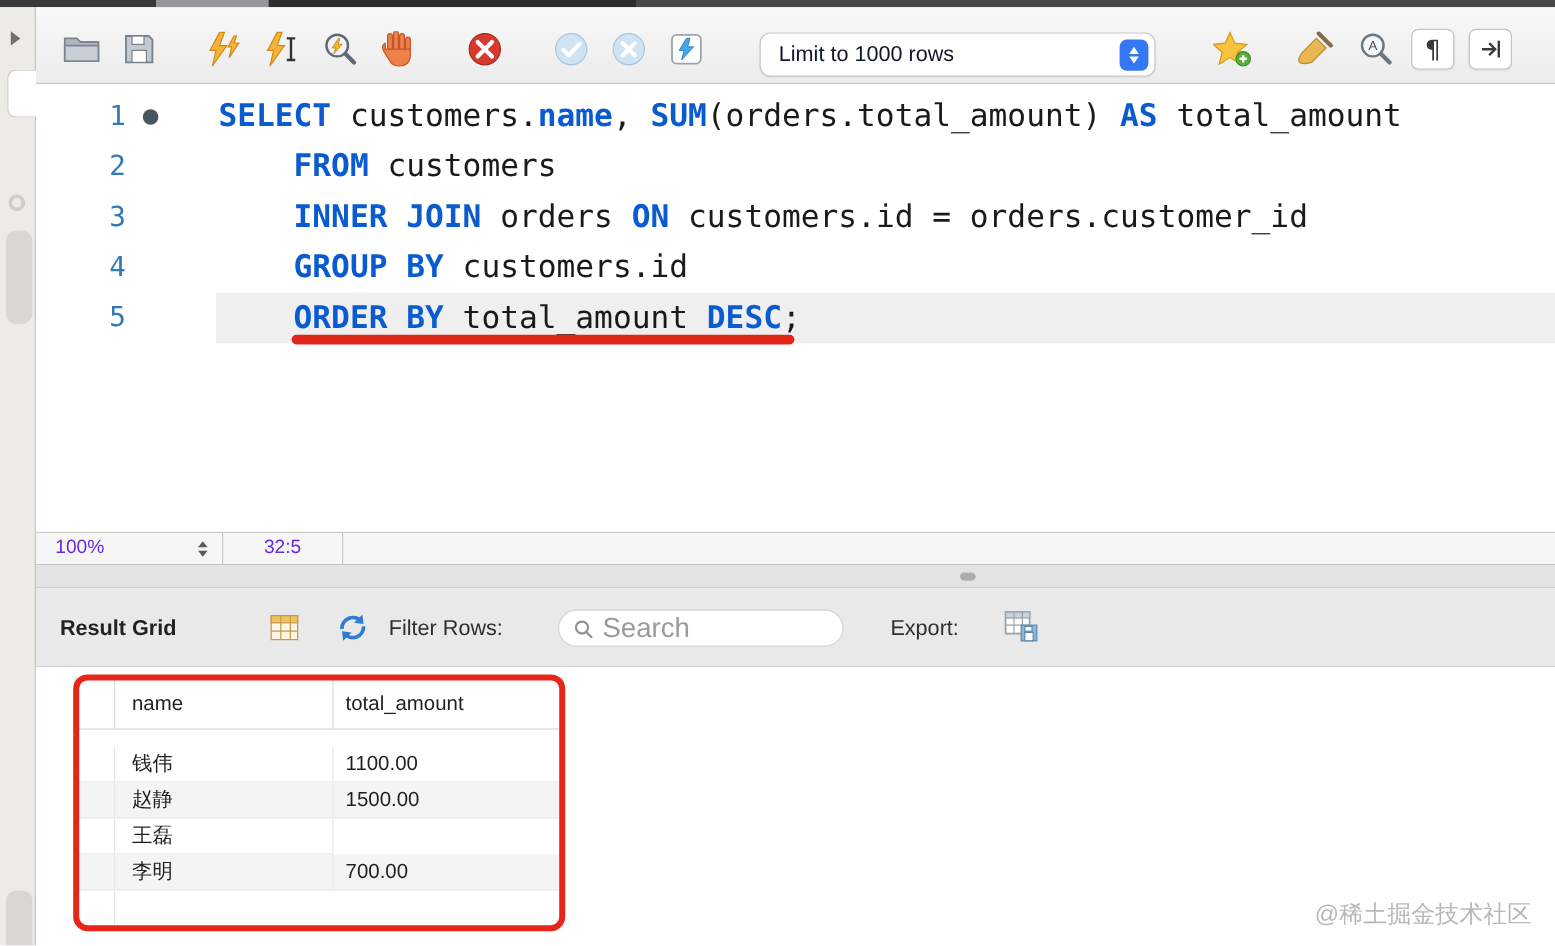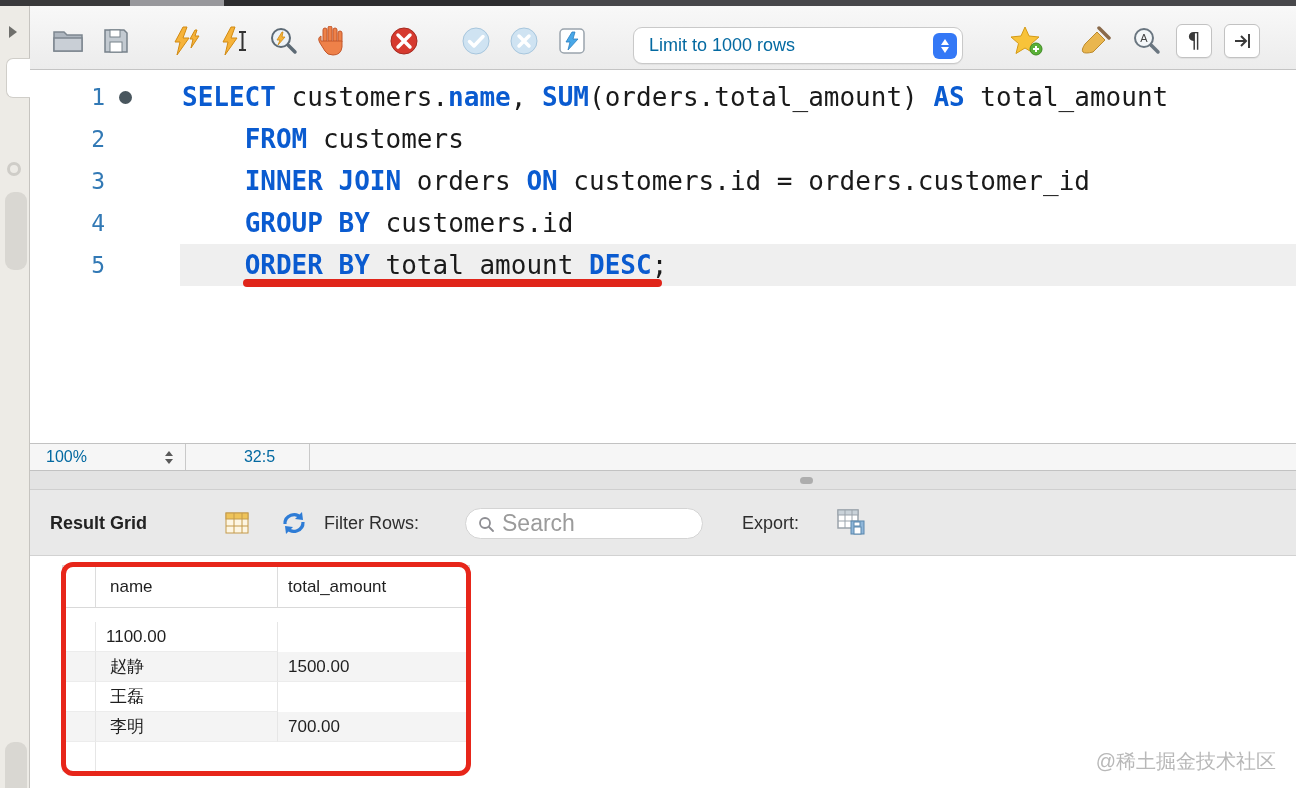--- a/index.html
+++ b/index.html
@@ -24,39 +24,39 @@
 
   .main { position:absolute; left:30px; top:6px; right:0; bottom:0; }
 
   
   .toolbar { position:relative; height:64px; background:linear-gradient(#f8f8f8,#ececec); border-bottom:1px solid #c4c4c4; }
   .tbtn { position:absolute; top:17px; width:36px; height:36px; display:flex; align-items:center; justify-content:center; border-radius:6px; }
   .tbtn svg { display:block; }
   .boxbtn { background:#fff; border:1px solid #c2c2c2; box-shadow:0 1px 1px rgba(0,0,0,.06); }
   .pilcrow-glyph { font-size:21px; color:#3a3a3a; font-family:"DejaVu Sans", sans-serif; }
 
-  .dropdown { position:absolute; left:603px; top:21px; width:330px; height:37px; background:#fff; border:1px solid #c9c9c9; border-radius:9px; display:flex; align-items:center; padding-left:15px; font-size:18px; color:#0369a1; box-shadow:0 1px 1px rgba(0,0,0,.05); cursor:default; }
+  .dropdown { position:absolute; left:603px; top:21px; width:330px; height:37px; background:#fff; border:1px solid #c9c9c9; border-radius:9px; display:flex; align-items:center; padding-left:15px; font-size:18px; color:#0f172a; box-shadow:0 1px 1px rgba(0,0,0,.05); cursor:default; }
   .dd-stepper { position:absolute; right:5px; top:5px; width:24px; height:26px; background:#3478f6; border-radius:6px; display:flex; flex-direction:column; align-items:center; justify-content:center; }
   .chev-up { width:0; height:0; border-left:4.5px solid transparent; border-right:4.5px solid transparent; border-bottom:6px solid #fff; margin-bottom:2px; }
   .chev-down { width:0; height:0; border-left:4.5px solid transparent; border-right:4.5px solid transparent; border-top:6px solid #fff; }
 
   
   .editor { position:relative; height:373px; background:#fff; padding-top:6px; font-family:"DejaVu Sans Mono", monospace; }
   .eline { position:relative; height:42px; display:flex; align-items:center; }
   .eline.current::before { content:""; position:absolute; left:150px; right:0; top:0; bottom:0; background:#efefef; }
   .lnum { flex:0 0 75px; width:75px; text-align:right; color:#3279b5; font-size:23px; position:relative; z-index:1; }
   .gut { flex:0 0 77px; width:77px; display:flex; align-items:center; position:relative; z-index:1; }
   .stmt-dot { width:13px; height:13px; border-radius:50%; background:#49565e; margin-left:14px; }
   .code { white-space:pre; font-size:26px; color:#1a1a1a; position:relative; z-index:1; }
   .seg-kw { color:#0a5bd0; font-weight:bold; }
   .seg-pl { color:#1a1a1a; }
   .marker-underline { position:absolute; left:213px; top:209px; width:419px; height:8px; background:#e0251a; border-radius:4px; z-index:2; }
 
   
-  .statusbar { height:28px; background:#f6f6f6; border-top:1px solid #c2c2c2; border-bottom:1px solid #c2c2c2; display:flex; font-size:16px; color:#0369a1;gap:24px; }
+  .statusbar { height:28px; background:#f6f6f6; border-top:1px solid #c2c2c2; border-bottom:1px solid #c2c2c2; display:flex; font-size:16px; color:#6d28d9; }
   .sb-cell { display:flex; align-items:center; border-right:1px solid #c9c9c9; height:100%; }
   .sb-zoom { width:156px; justify-content:space-between; padding:0 12px 0 16px; }
   .sb-pos { width:100px; justify-content:center; }
   .sb-stepper { display:flex; flex-direction:column; align-items:center; justify-content:center; }
   .sb-up { width:0;height:0;border-left:4px solid transparent;border-right:4px solid transparent;border-bottom:5px solid #5a5a5a;margin-bottom:3px; }
   .sb-down { width:0;height:0;border-left:4px solid transparent;border-right:4px solid transparent;border-top:5px solid #5a5a5a; }
 
   
   .splitter { height:19px; background:#e3e3e3; border-bottom:1px solid #cfcfcf; position:relative; }
   .split-handle { position:absolute; left:770px; top:6px; width:13px; height:7px; border-radius:4px; background:#adadad; }
@@ -331,20 +331,21 @@
     <div class="grid-area">
       <div class="gtable">
         <div class="ghead">
             <div class="gcell hcell rowhdr"></div>
             <div class="gcell hcell">name</div>
             <div class="gcell hcell">total_amount</div>
           </div>
         <div class="grows">
             <div class="grow">
               <div class="gcell rowhdr"></div>
+              <div class="gcell namecell">钱伟</div>
               <div class="gcell amtcell">1100.00</div>
             </div>
             <div class="grow">
               <div class="gcell rowhdr"></div>
               <div class="gcell namecell">赵静</div>
               <div class="gcell amtcell">1500.00</div>
             </div>
             <div class="grow">
               <div class="gcell rowhdr"></div>
               <div class="gcell namecell">王磊</div>

